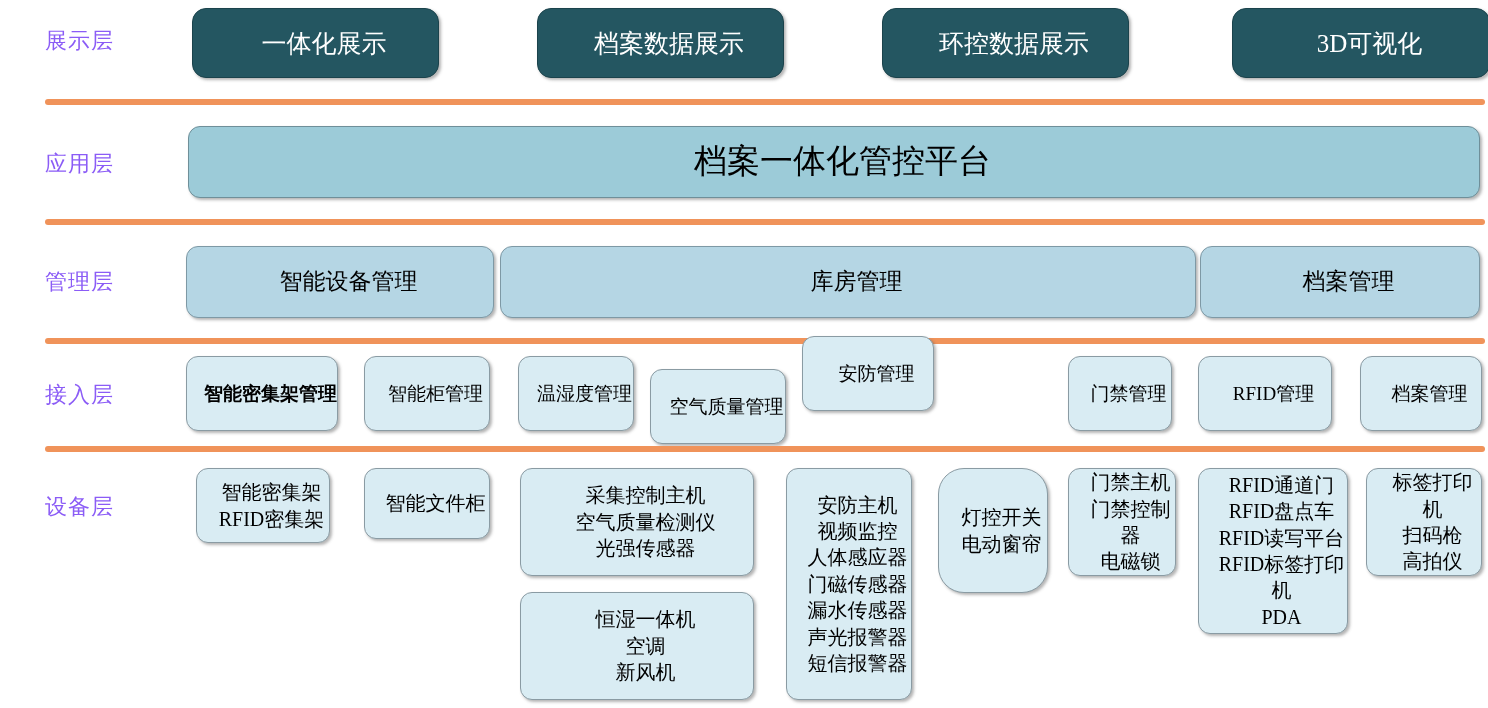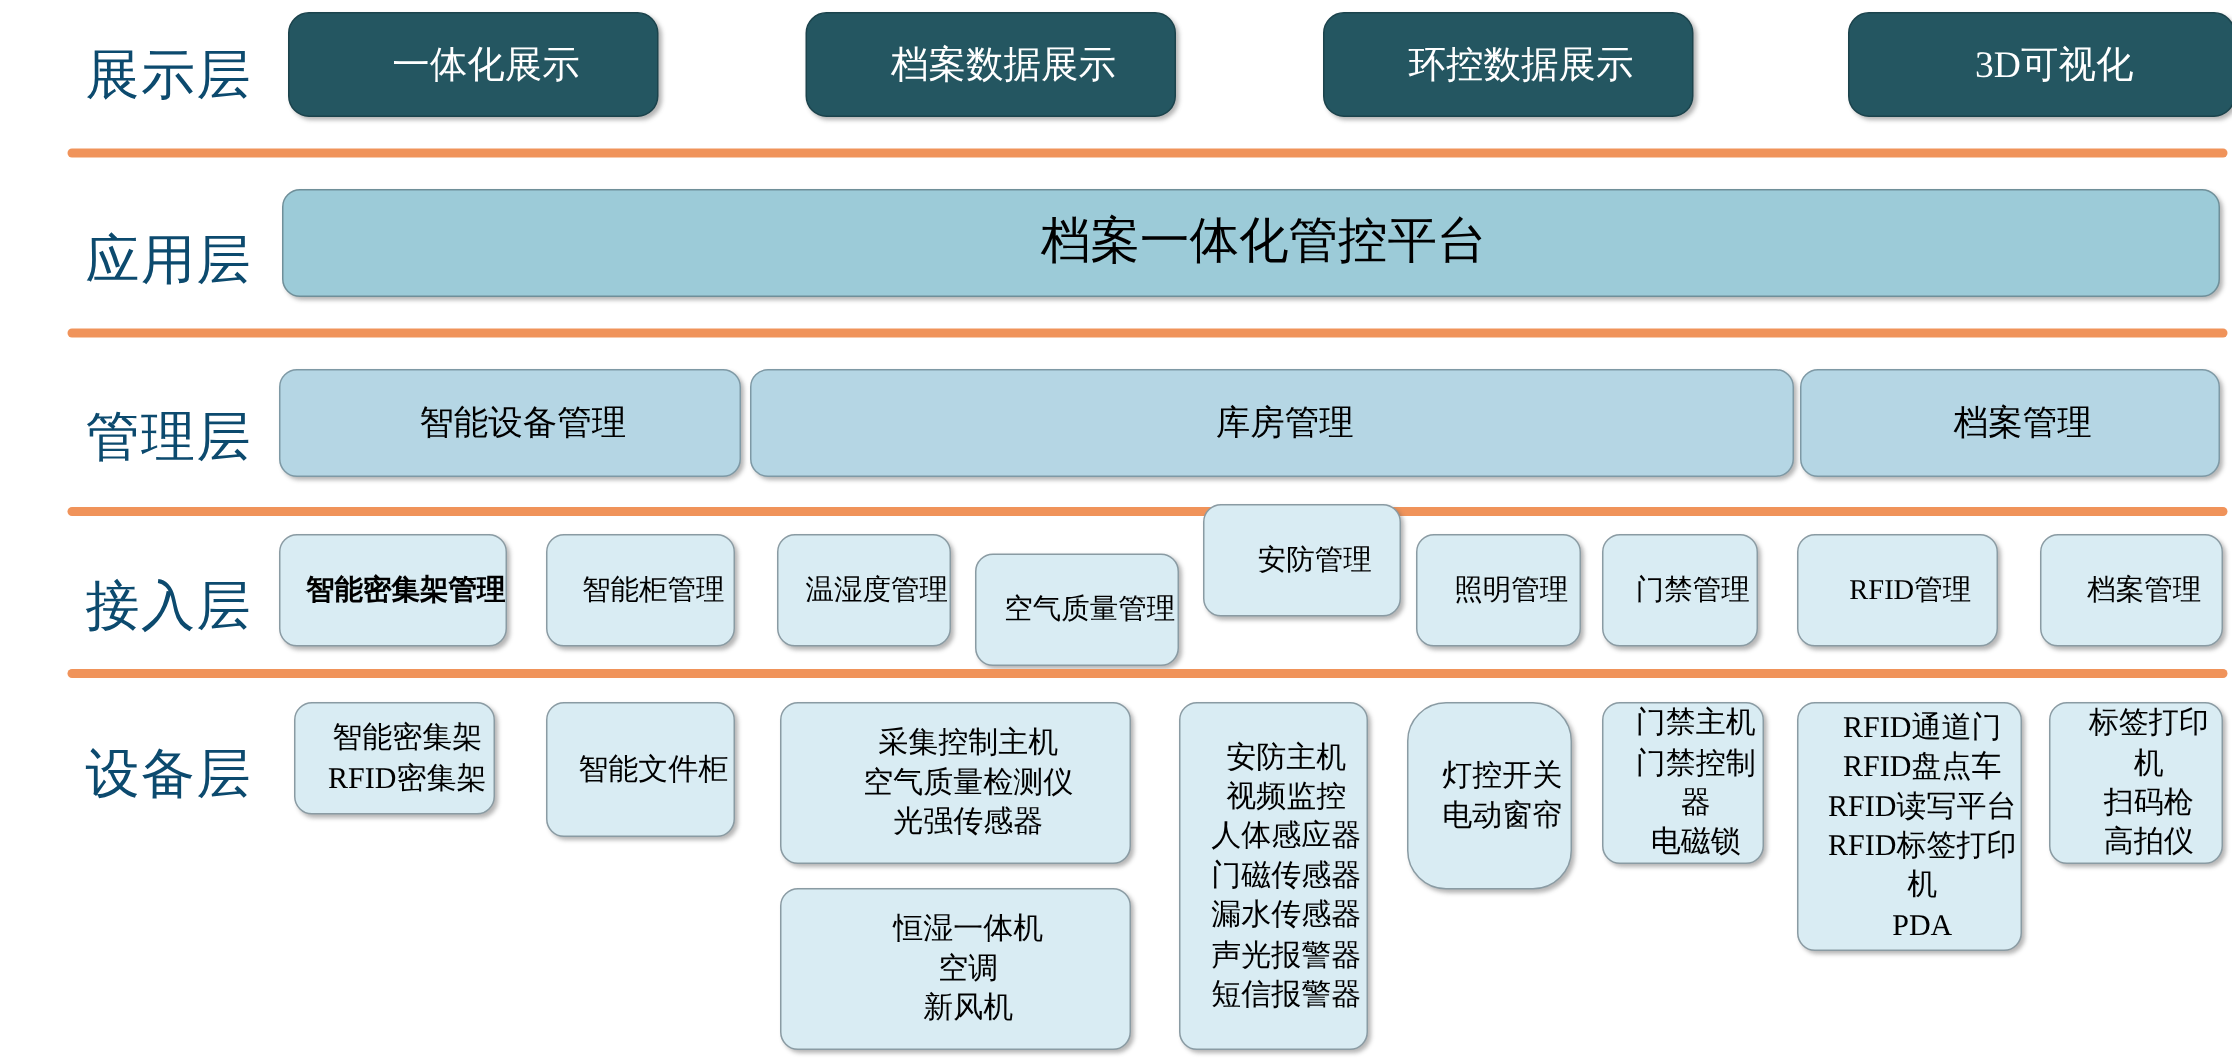--- a/index.html
+++ b/index.html
@@ -19,24 +19,23 @@
     position: relative;
     width: 1488px;
     height: 708px;
   }
 
   
   .layer-label {
     position: absolute;
     left: 45px;
     width: 135px;
-    text-align: center;
-    color: #0c4a6e;
+    color: #8b5cf6;
     font-family: "Liberation Serif", "DejaVu Serif", serif;
-    font-size: 36px;
+    font-size: 22px;
     font-weight: 400;
     letter-spacing: 1px;
     white-space: nowrap;
   }
 
   
   .divider {
     position: absolute;
     left: 45px;
     width: 1440px;
@@ -171,23 +170,20 @@
   </div>
 
   <div class="node node-access" style="left:650px; top:369px; width:136px; height:75px;">
     <span class="node-inner">空气质量管理</span>
   </div>
 
   <div class="node node-access" style="left:802px; top:336px; width:132px; height:75px;">
     <span class="node-inner">安防管理</span>
   </div>
 
-  <div class="node node-access" style="left:944px; top:356px; width:110px; height:75px;">
-    <span class="node-inner">照明管理</span>
-  </div>
 
   <div class="node node-access" style="left:1068px; top:356px; width:104px; height:75px;">
     <span class="node-inner">门禁管理</span>
   </div>
 
   <div class="node node-access" style="left:1198px; top:356px; width:134px; height:75px;">
     <span class="node-inner">RFID管理</span>
   </div>
 
   <div class="node node-access" style="left:1360px; top:356px; width:122px; height:75px;">
@@ -196,21 +192,21 @@
 
   <div class="divider" style="top:446px;"></div>
 
   <div class="layer-label" style="top:492px;">设备层</div>
 
   <div class="node node-device" style="left:196px; top:468px; width:134px; height:75px;">
     <span class="node-inner">智能密集架
 RFID密集架</span>
   </div>
 
-  <div class="node node-device" style="left:364px; top:468px; width:126px; height:90px;font-family:Liberation Serif, serif;">
+  <div class="node node-device" style="left:364px; top:468px; width:126px; height:71px;font-family:Liberation Serif, serif;">
     <span class="node-inner">智能文件柜</span>
   </div>
 
   <div class="node node-device" style="left:520px; top:468px; width:234px; height:108px;">
     <span class="node-inner">采集控制主机
 空气质量检测仪
 光强传感器</span>
   </div>
 
   <div class="node node-device" style="left:520px; top:592px; width:234px; height:108px;">

